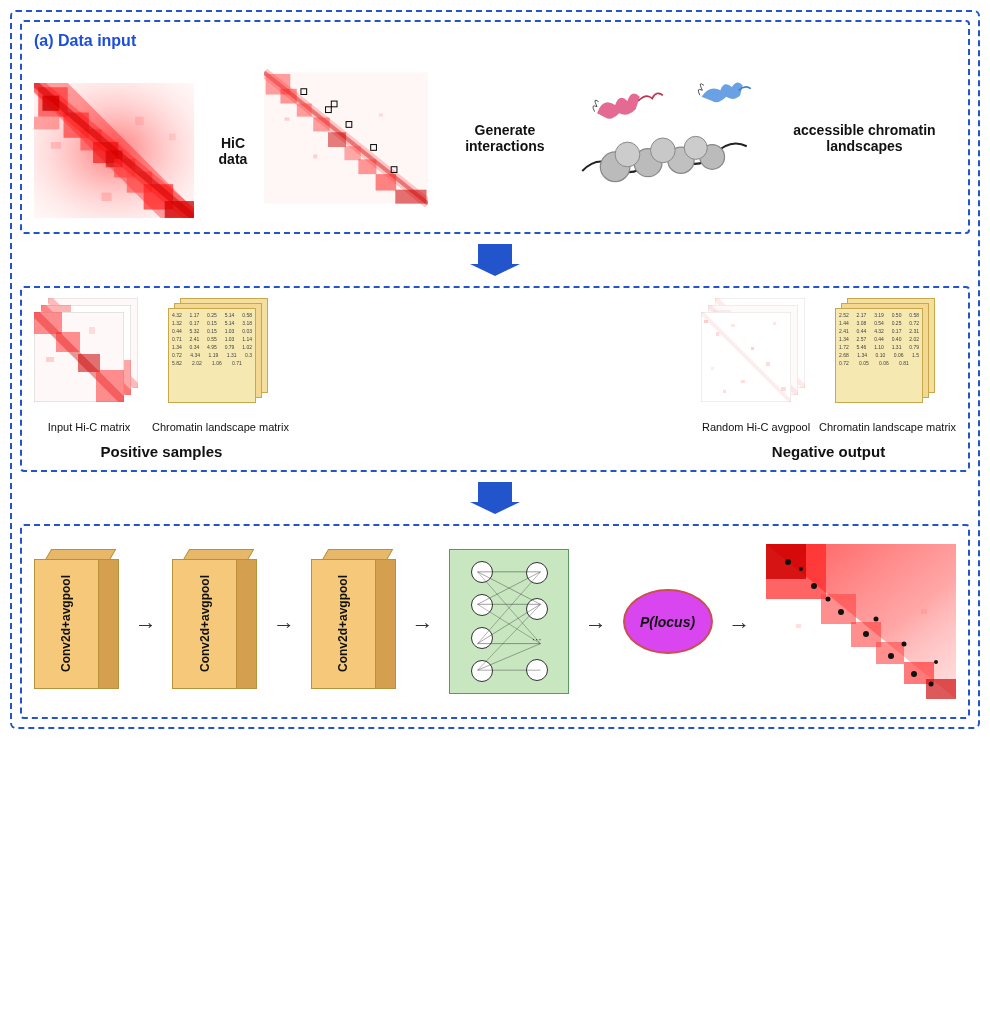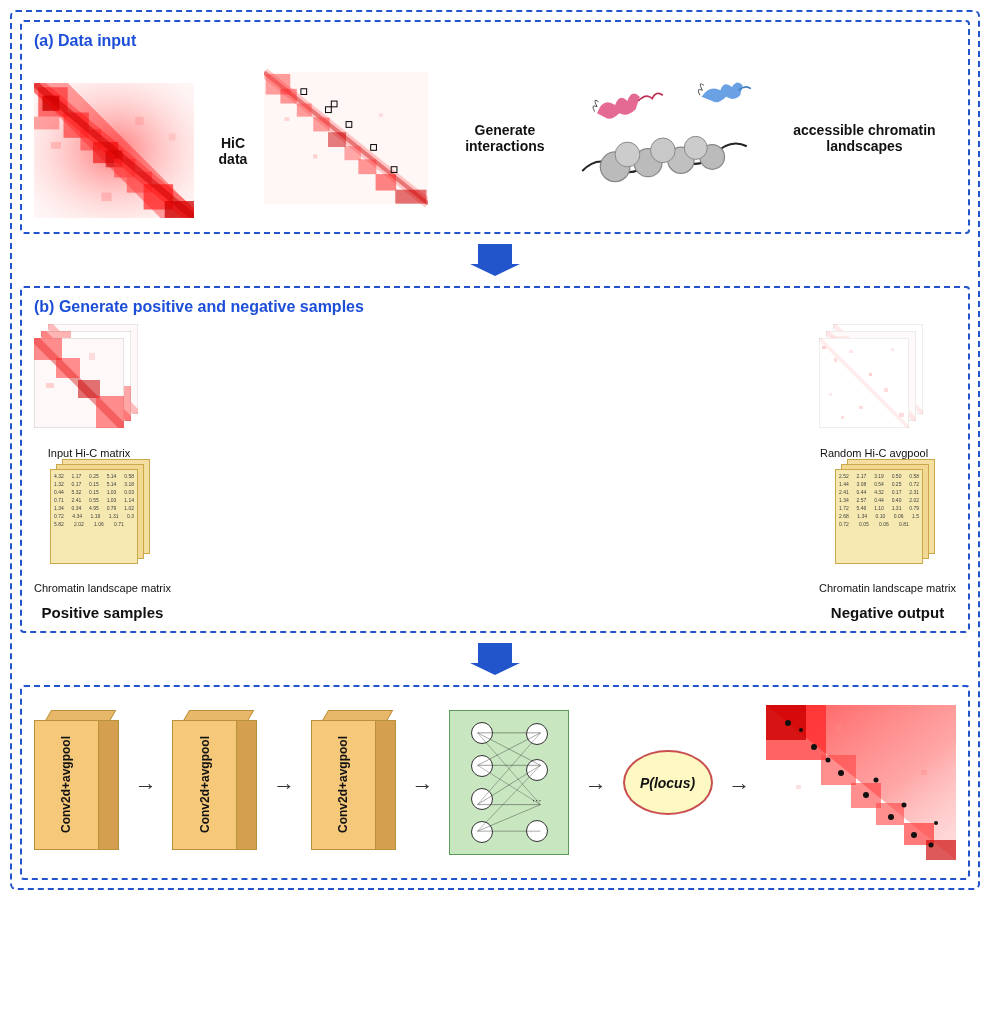--- a/index.html
+++ b/index.html
@@ -82,22 +82,23 @@
       gap: 4px;
     }
     .sample-group-label {
       font-weight: bold;
       font-size: 15px;
       color: #111;
       margin-top: 6px;
     }
     .matrices-row {
       display: flex;
-      flex-direction: column;
-      align-items: flex-start;
+      flex-direction: row;
+      align-items: flex-end;
+      gap: 8px;
     }
     .matrix-stack {
       position: relative;
       width: 110px;
       height: 110px;
     }
     .matrix-label {
       font-size: 11px;
       color: #111;
       text-align: center;
@@ -193,21 +194,21 @@
       justify-content: center;
     }
     .nn-dots {
       font-size: 10px;
       color: #333;
       letter-spacing: 0;
     }
     
     .plocus {
       width: 90px; height: 65px;
-      background: #fef9c3;
+      background: #d946ef;
       border-radius: 50%;
       border: 2px solid #c85050;
       display: flex;
       align-items: center;
       justify-content: center;
       font-size: 14px;
       font-style: italic;
       font-weight: bold;
       color: #111;
     }
@@ -337,21 +338,20 @@
     </div>
   </div>
 
   <div class="arrow-row">
     <svg width="50" height="36" viewBox="0 0 50 36">
       <polygon points="8,2 42,2 42,22 50,22 25,34 0,22 8,22" fill="#2255cc"></polygon>
     </svg>
   </div>
 
   <div class="section">
-    <div class="section-title">(b) Generate positive and negative samples</div>
     <div class="section-b-content">
 
       <div class="sample-group">
         <div class="matrices-row">
 
           <div style="display:flex;flex-direction:column;align-items:center;gap:4px;">
             <div class="matrix-stack" style="width:110px;height:115px;">
 
               <svg style="position:absolute;top:0;left:14px;" width="90" height="90" viewBox="0 0 90 90">
                 <rect width="90" height="90" fill="#fff" stroke="#ccc" stroke-width="1"></rect>

